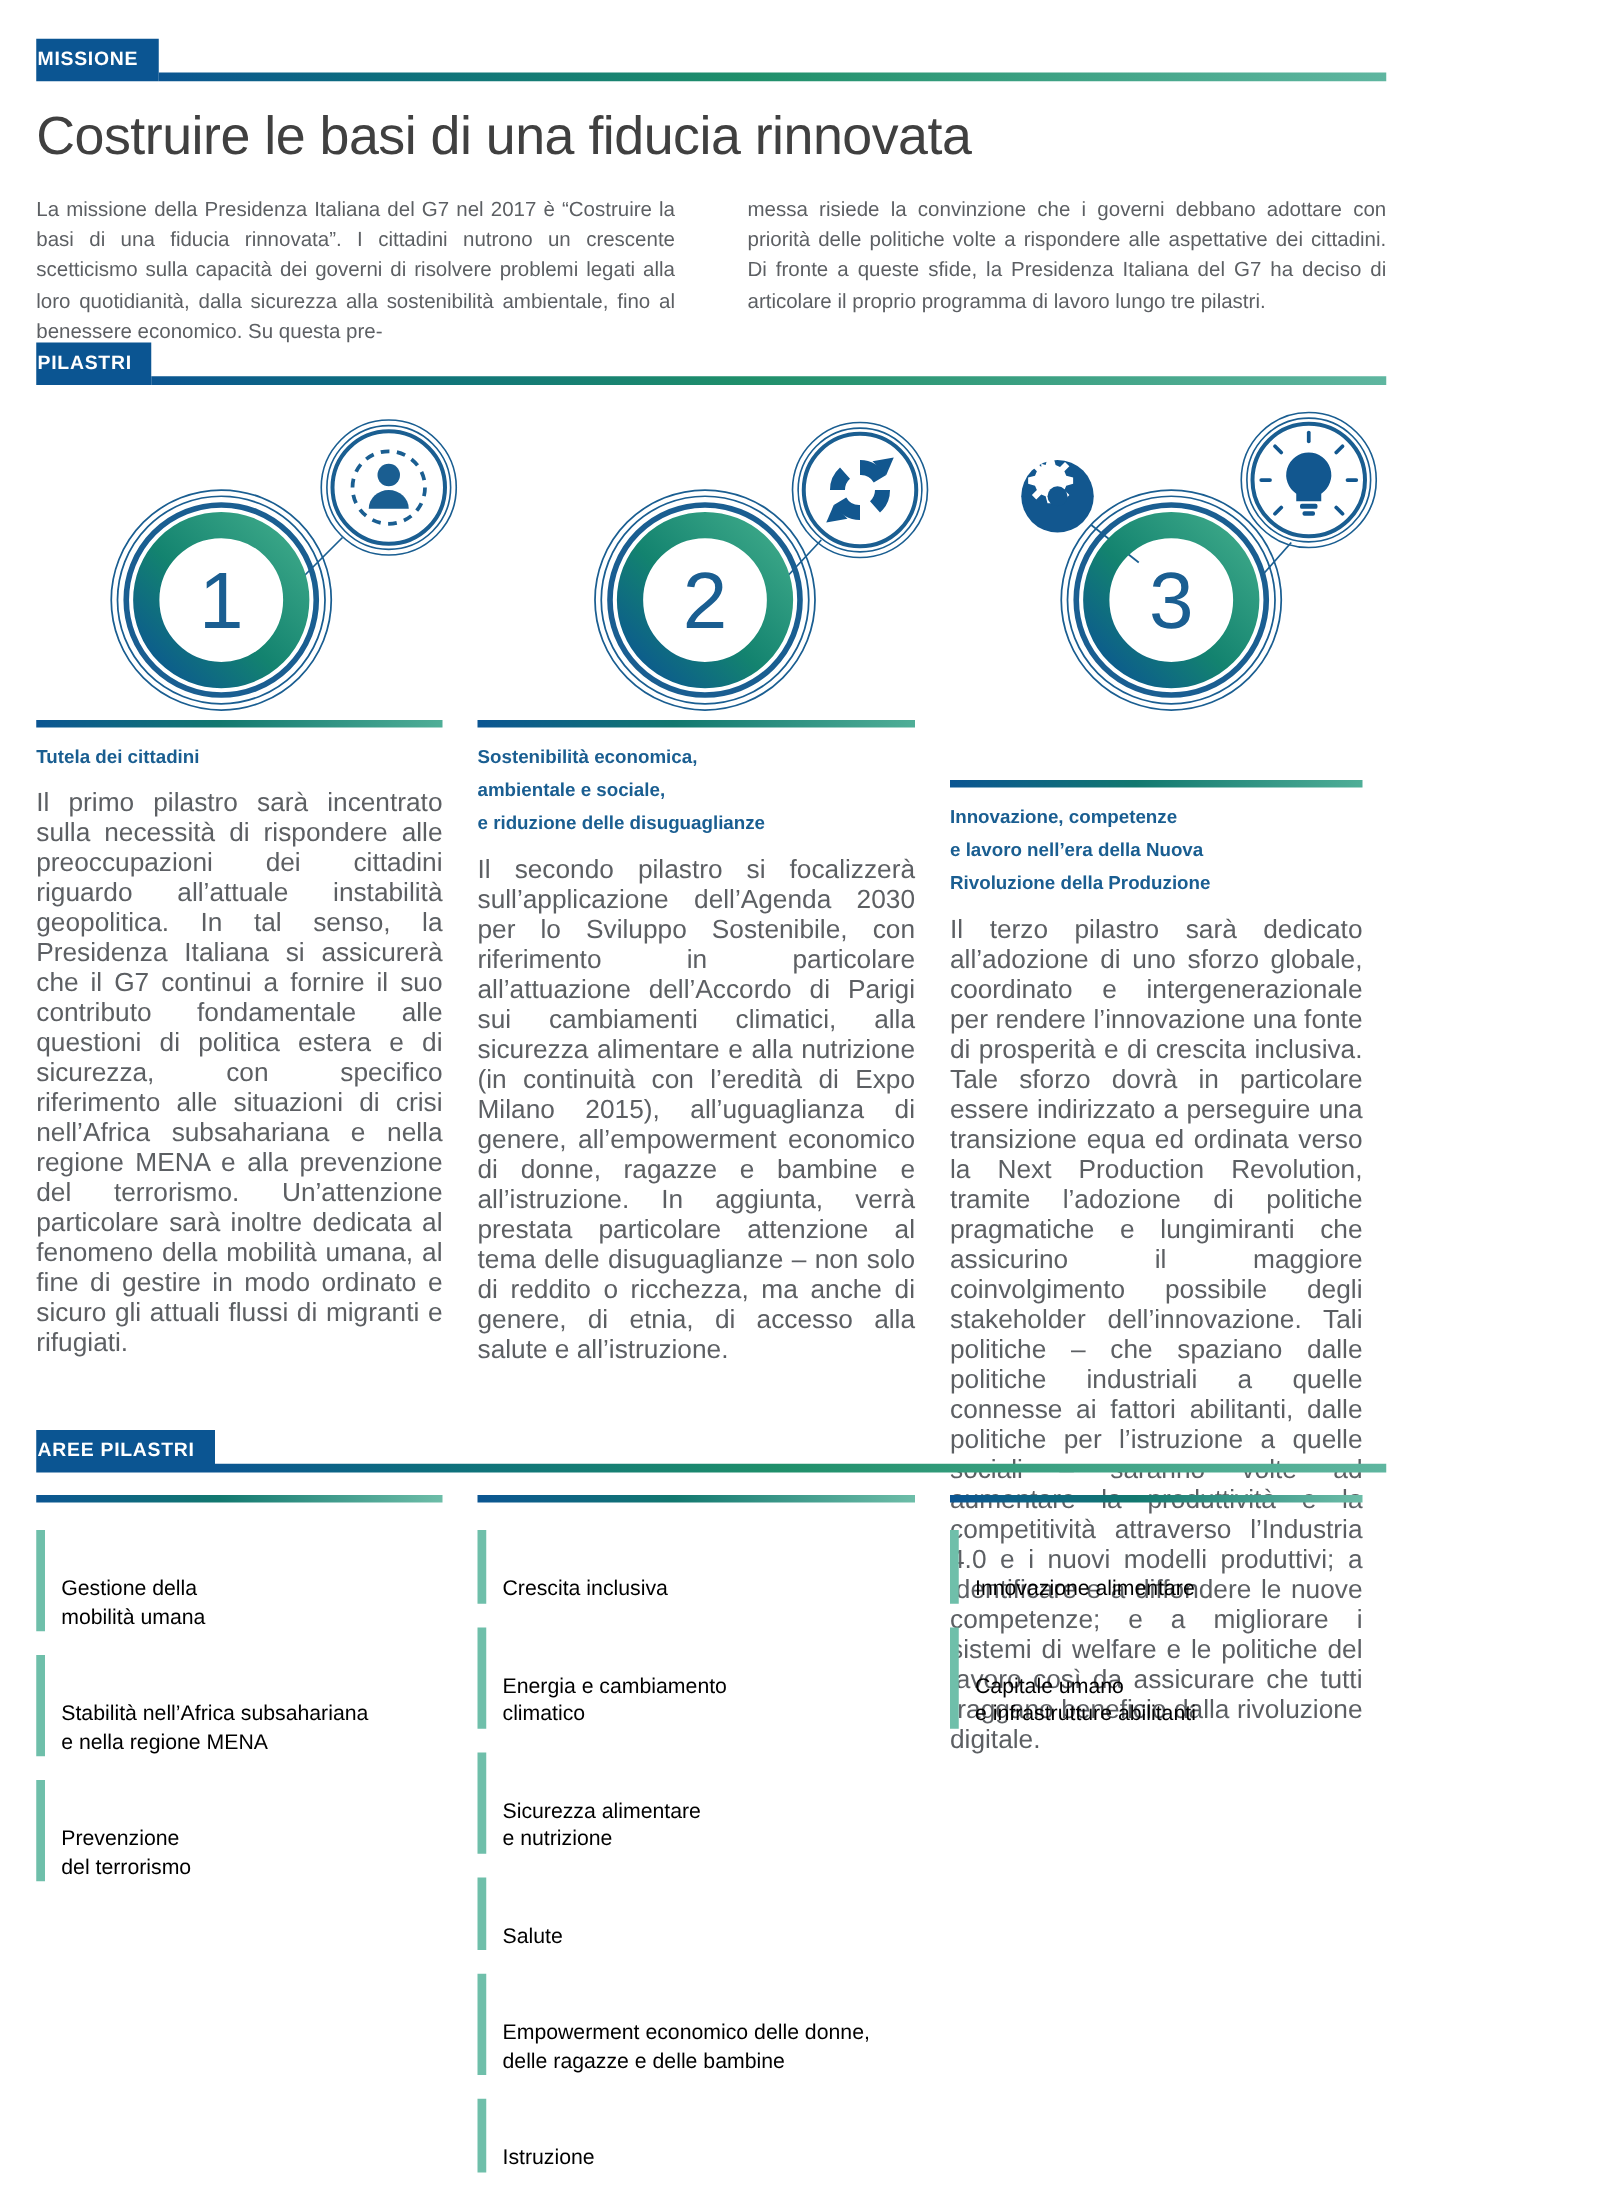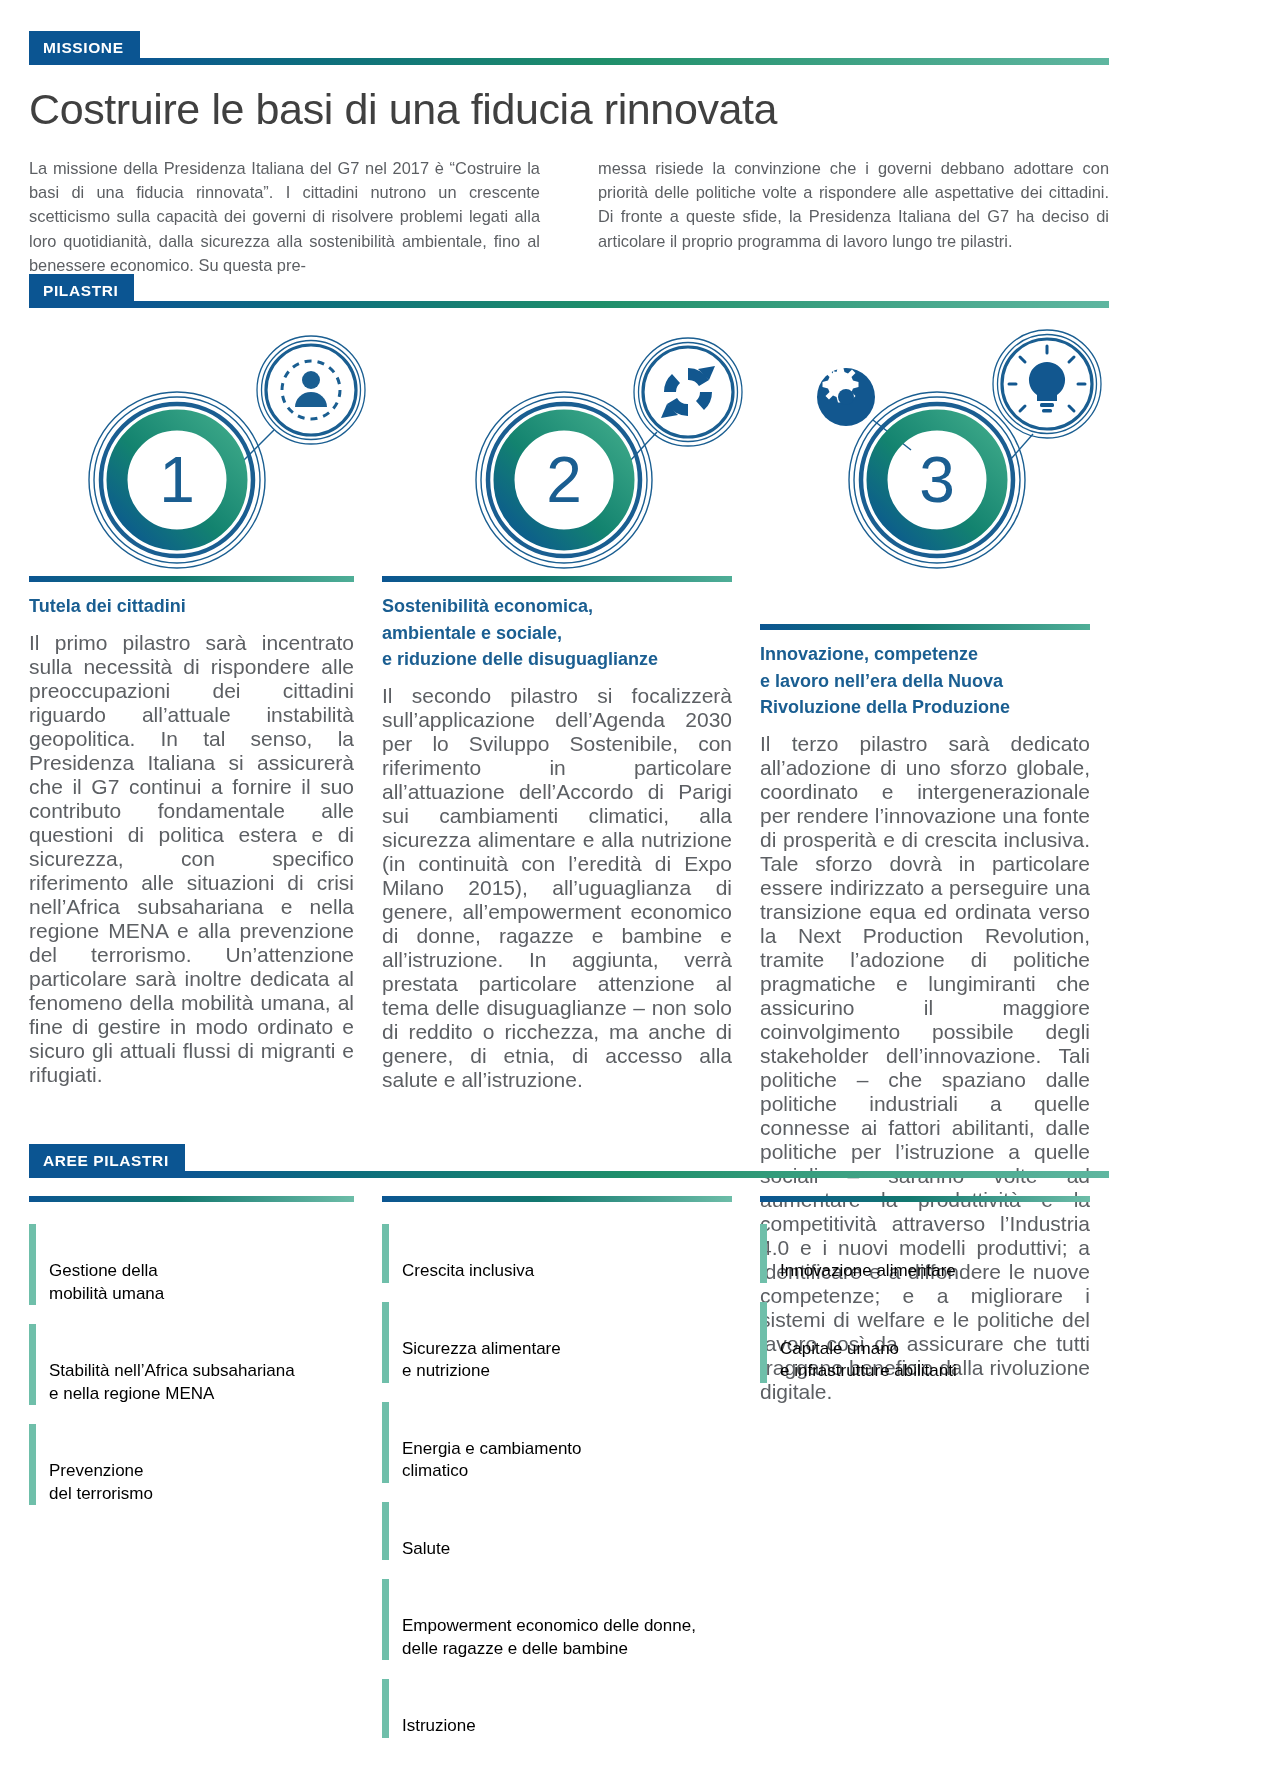--- a/index.html
+++ b/index.html
@@ -25,21 +25,21 @@
     display: flex;
     align-items: flex-end;
     height: 34px;
   }
   .section-tag {
     background: #0b5592;
     color: #ffffff;
     font-size: 15.5px;
     font-weight: bold;
     letter-spacing: 0.6px;
-    padding: 8px 16px 8px 14px;
+    padding: 8px 16px 8px 1px;
     height: 34px;
     line-height: 18px;
     white-space: nowrap;
     display: flex;
     align-items: center;
   }
   .section-rule {
     flex: 1 1 auto;
     height: 7px;
     margin-bottom: 0px;
@@ -113,21 +113,21 @@
   .pillar-col.c2 { width: 350px; }
   .pillar-col.c3 { width: 330px; margin-top: 48px; }
 
   .pillar-bar {
     height: 6px;
     width: 100%;
     background: linear-gradient(to right, #0b5592 0%, #12786f 45%, #4fae97 100%);
     margin-bottom: 11px;
   }
   .pillar-title {
-    font-size: 18px;
+    font-size: 15px;
     font-weight: 600;
     color: #1a5e91;
     line-height: 26.5px;
     margin-bottom: 11px;
   }
   .pillar-body {
     font-size: 21px;
     line-height: 24px;
     color: #5c5f63;
     text-align: justify;
@@ -355,25 +355,25 @@
     </div>
 
     <div class="areas-col ac2">
       <div class="area-bar"></div>
       <div class="area-item">
         <div class="area-tick"></div>
         <div class="area-label">Crescita inclusiva</div>
       </div>
       <div class="area-item">
         <div class="area-tick"></div>
+        <div class="area-label">Energia e cambiamento<br>climatico</div>
+      </div>
+      <div class="area-item">
+        <div class="area-tick"></div>
         <div class="area-label">Sicurezza alimentare<br>e nutrizione</div>
-      </div>
-      <div class="area-item">
-        <div class="area-tick"></div>
-        <div class="area-label">Energia e cambiamento<br>climatico</div>
       </div>
       <div class="area-item">
         <div class="area-tick"></div>
         <div class="area-label">Salute</div>
       </div>
       <div class="area-item">
         <div class="area-tick"></div>
         <div class="area-label">Empowerment economico delle donne,<br>delle ragazze e delle bambine</div>
       </div>
       <div class="area-item">

